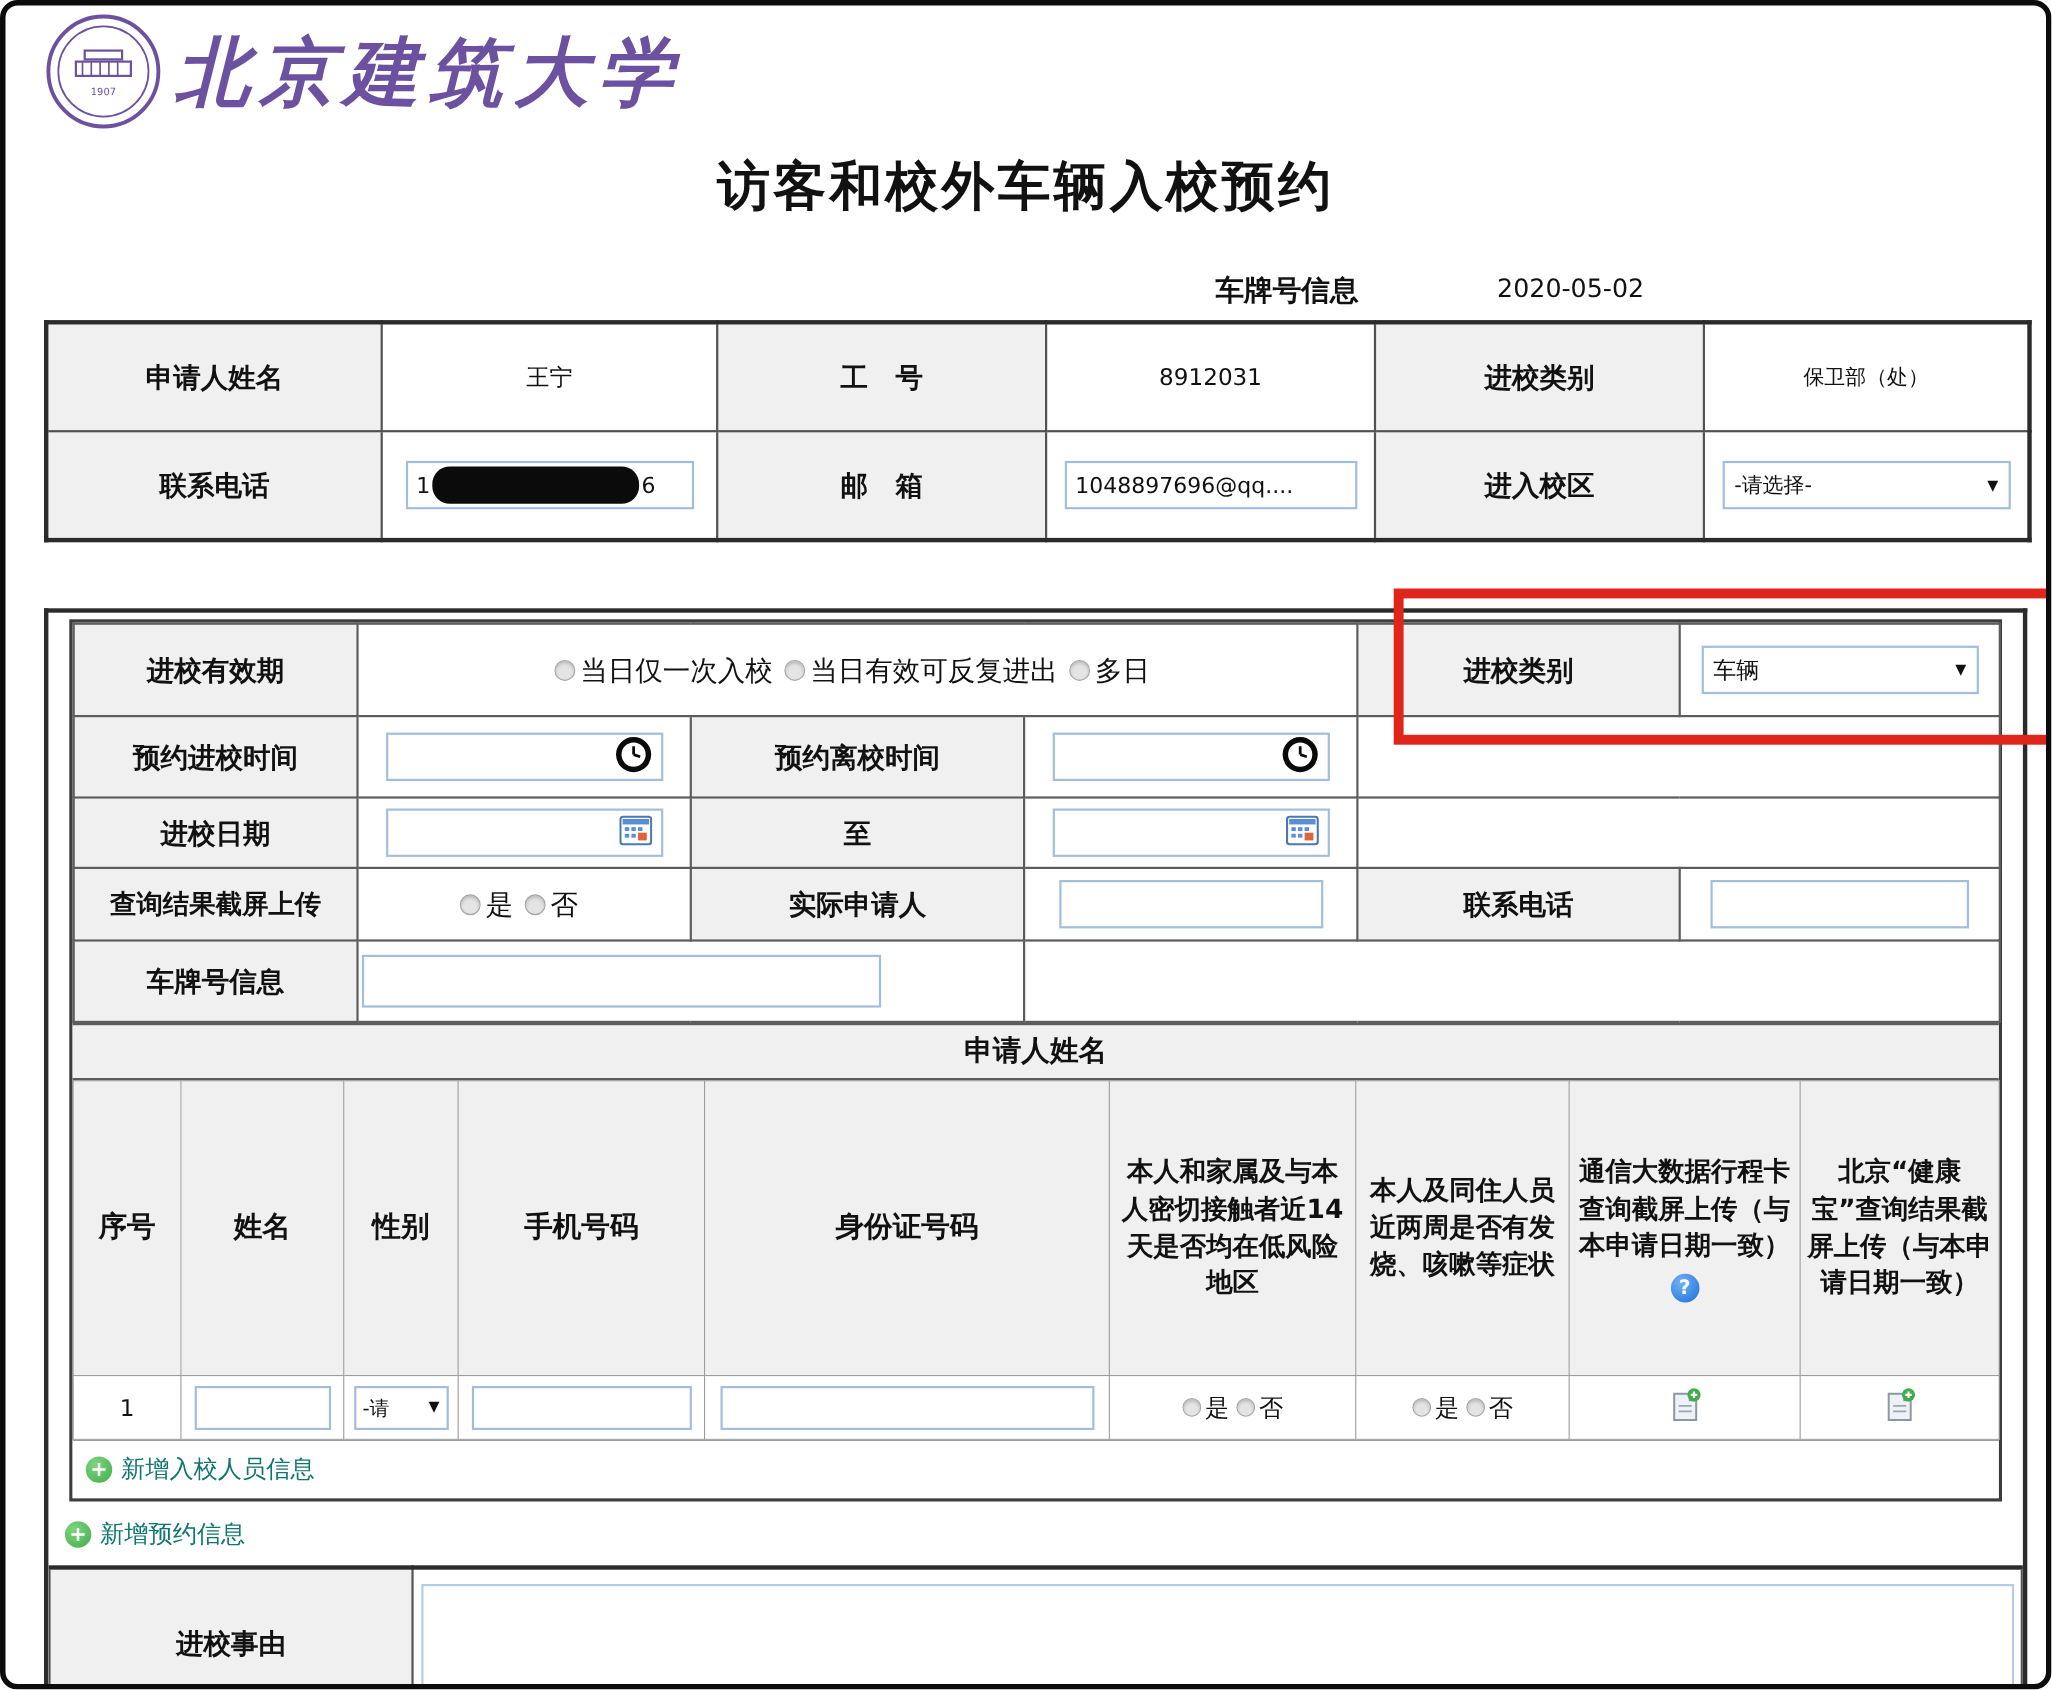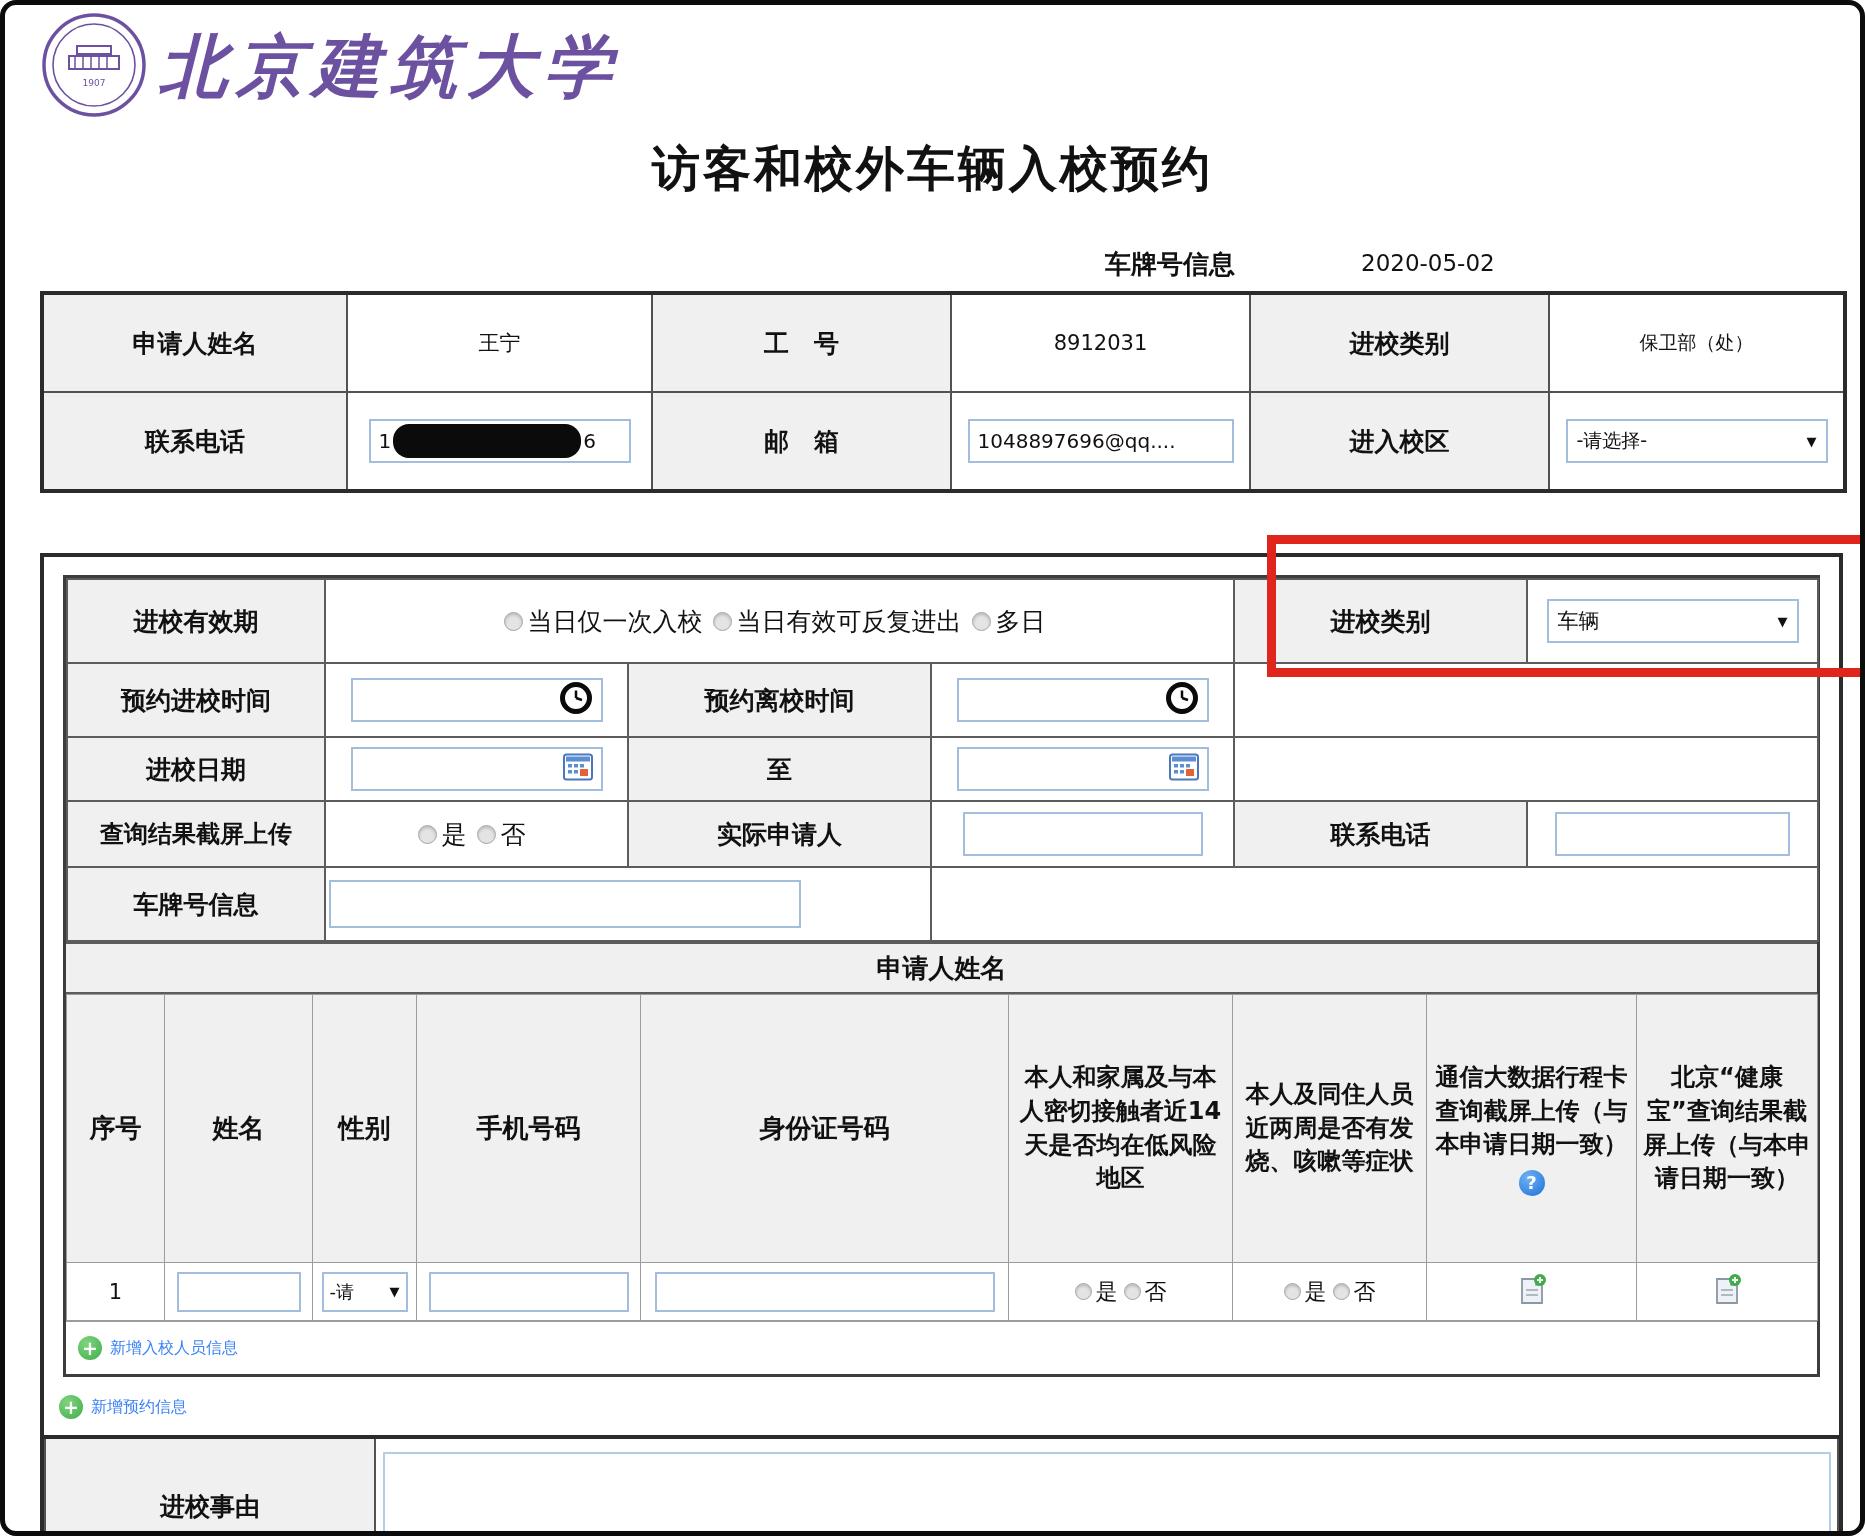--- a/index.html
+++ b/index.html
@@ -30,31 +30,31 @@
   .sel{box-sizing:border-box;border:2px solid #a3bedc;background:#fff;height:44px;
        display:flex;align-items:center;justify-content:space-between;padding:0 9px;font-size:19px;margin:0 auto;}
   .sel .arr{font-size:13px;color:#111;}
   .redact{height:34px;border-radius:16px;background:#0b0b0b;flex:0 0 188px;margin:0 2px;}
   .radio{width:17px;height:17px;border-radius:50%;background:#e4e4e4;border:1px solid #a6a6a6;
          box-shadow:inset 0 2px 3px rgba(0,0,0,.18);display:inline-block;vertical-align:middle;}
   .ropt{font-size:25px;font-weight:400;margin:0 10px 0 5px;vertical-align:middle;}
   
   .box2{box-sizing:border-box;width:1803px;height:982px;margin:60px 0 0 35px;
         border:4px solid #2b2b2b;border-bottom:none;overflow:hidden;}
-  .inner{margin:18px 19px 0 19px;border:3px solid #3d3d3d;}
+  .inner{margin:6px 19px 0 19px;border:3px solid #3d3d3d;}
   .tA{width:100%;}
   .tA td{border:2px solid #5c5c5c;}
   .band{background:#f0f0f0;border-top:2px solid #5c5c5c;border-bottom:2px solid #5c5c5c;
         height:48px;line-height:48px;text-align:center;font-size:26px;font-weight:bold;}
   .tB{width:100%;}
   .tB th,.tB td{border:1px solid #9c9c9c;}
   .tB th{background:#f0f0f0;font-size:24px;font-weight:bold;line-height:1.4;padding:6px 6px;vertical-align:middle;}
   .tB td{background:#fff;text-align:center;vertical-align:middle;font-size:21px;}
   .linkrow{display:flex;align-items:center;gap:8px;height:52px;padding-left:12px;background:#fff;border-top:1px solid #9c9c9c;}
-  .linktext{color:#3b82f6;font-size:16px;}
+  .linktext{color:#0f766e;font-size:22px;}
   .addres{display:flex;align-items:center;gap:8px;height:32px;margin:14px 0 12px 15px;}
   .plus{width:24px;height:24px;border-radius:50%;background:radial-gradient(circle at 35% 30%,#7fd47f,#3fae49);
         color:#fff;font-weight:bold;font-size:19px;line-height:24px;text-align:center;flex:0 0 24px;}
   
   .tC{width:100%;border-top:4px solid #2b2b2b;}
   .tC td{border:2px solid #525252;}
   .reason-box{position:relative;box-sizing:border-box;width:1448px;height:110px;margin:12px 6px 10px 6px;
               border:2px solid #b5cce6;background:#fff;}
   .grip{position:absolute;right:1px;bottom:1px;width:14px;height:14px;
         background:repeating-linear-gradient(135deg,transparent 0 3px,#9a9a9a 3px 5px);}

